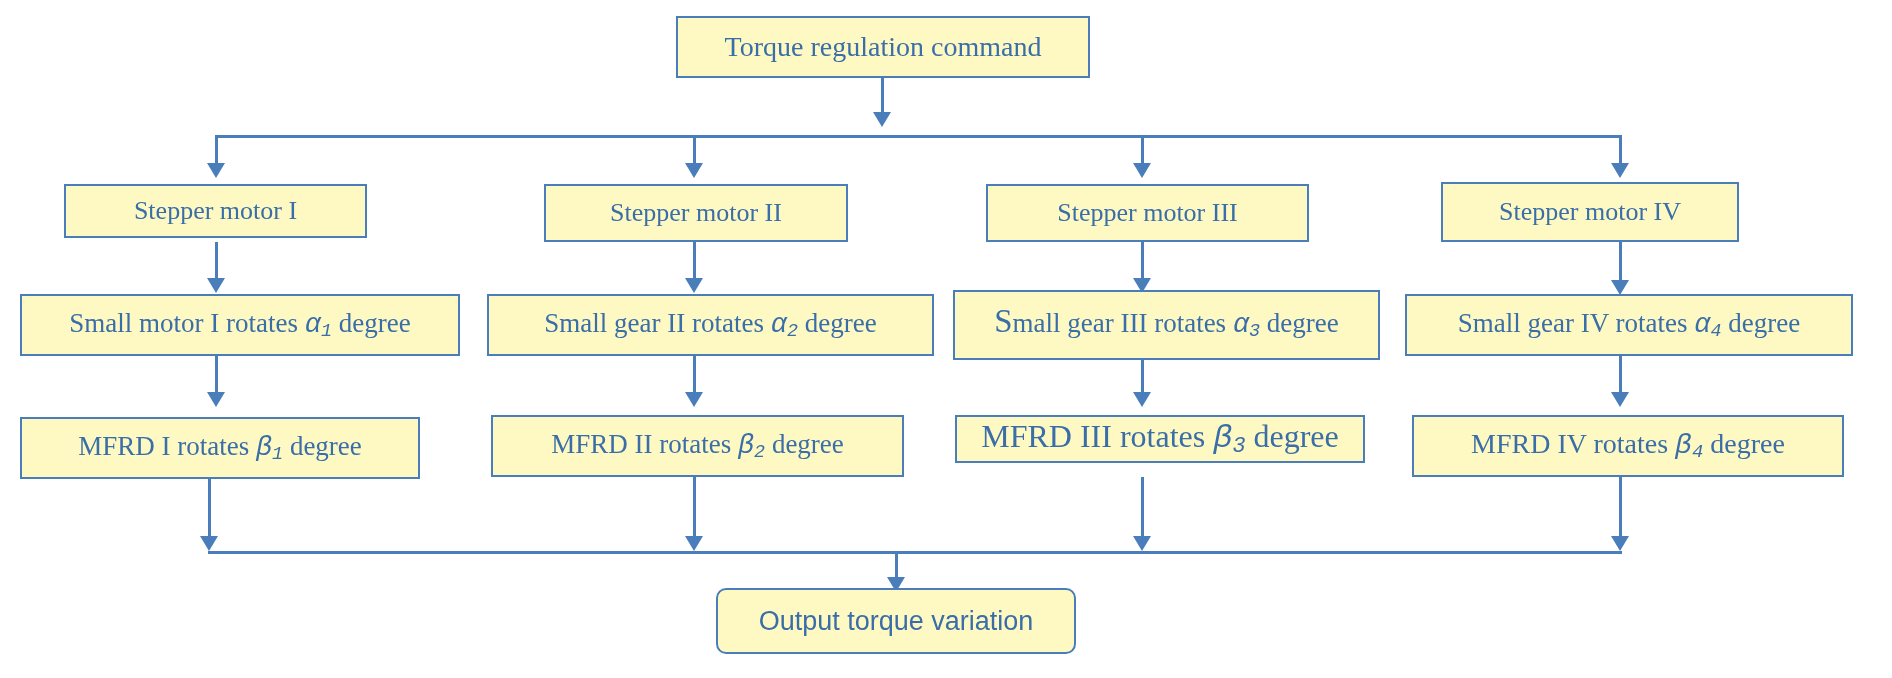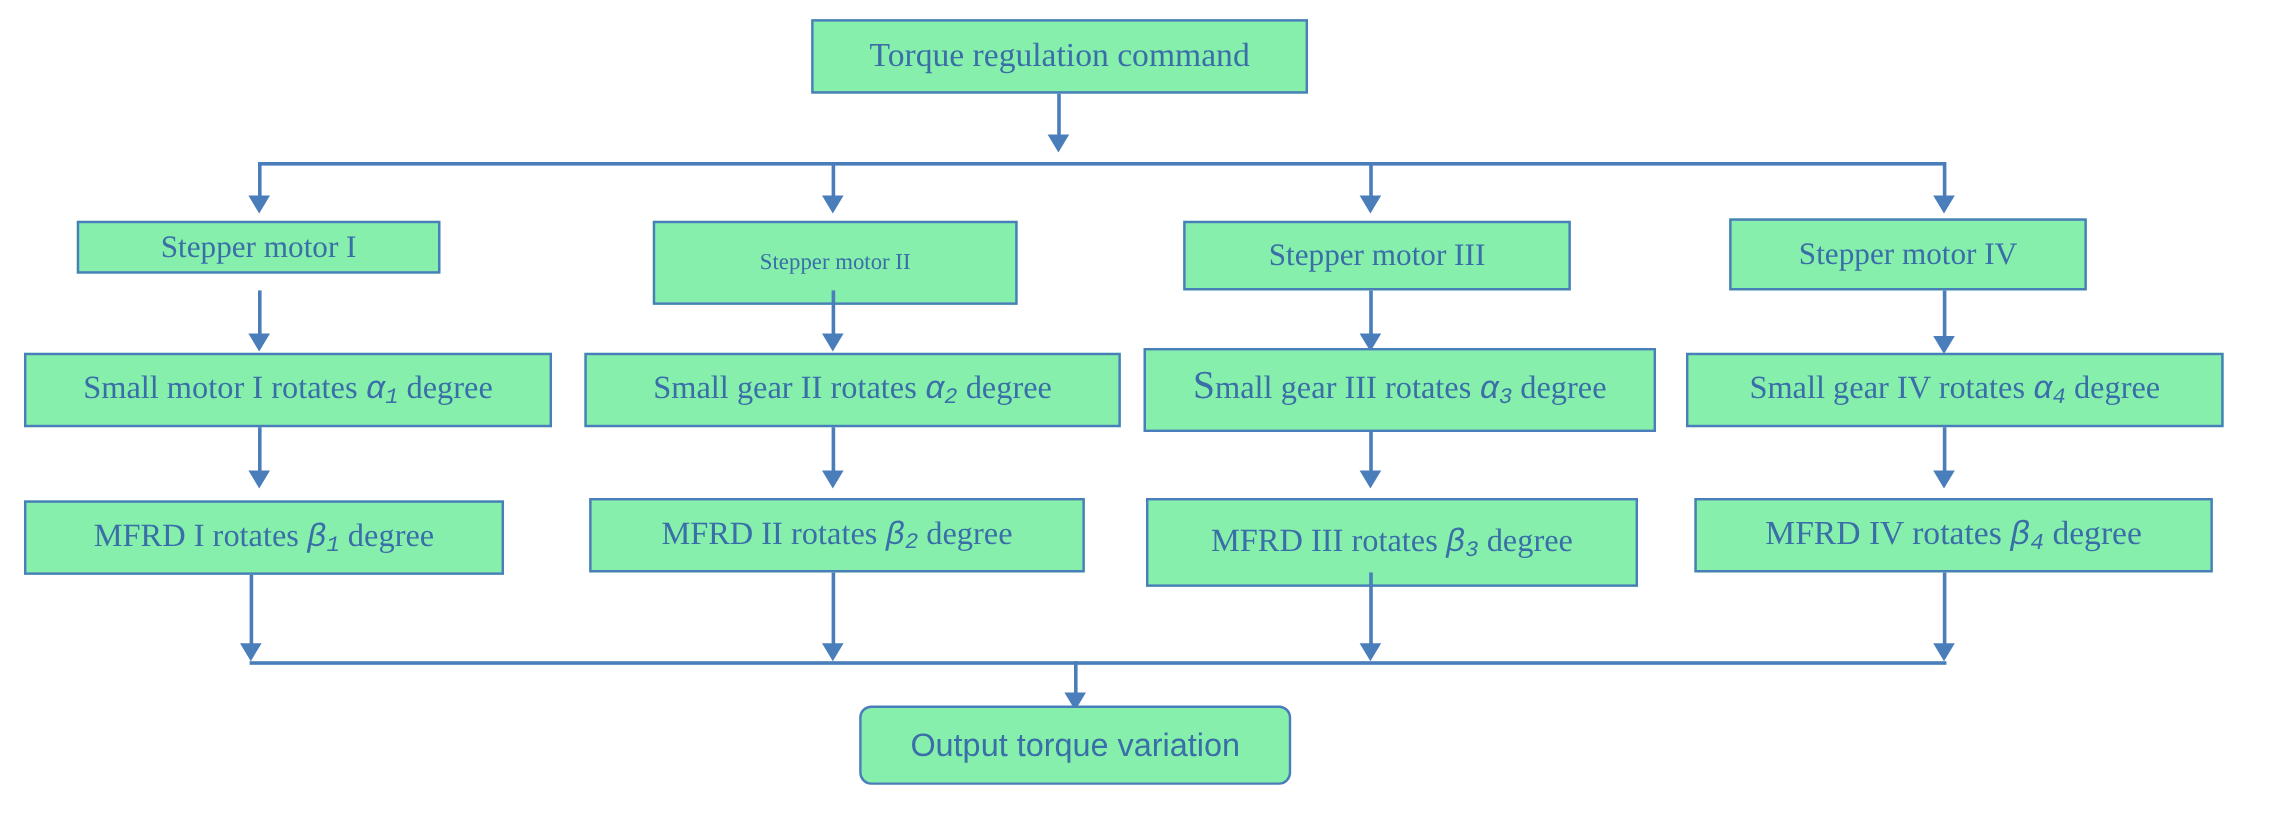--- a/index.html
+++ b/index.html
@@ -12,21 +12,21 @@
     width: 1892px;
     height: 678px;
     background: #ffffff;
     overflow: hidden;
     font-family: "Liberation Serif", "DejaVu Serif", serif;
   }
   .node {
     position: absolute;
     box-sizing: border-box;
     border: 2.5px solid #4a7ebb;
-    background: #86efac;
+    background: #fef9c3;
     color: #3a6ea8;
     display: flex;
     align-items: center;
     justify-content: center;
     text-align: center;
     line-height: 1.05;
     white-space: nowrap;
   }
   .node .lbl { display: inline-block; }
   .serif { font-family: "Liberation Serif", "DejaVu Serif", serif; }
@@ -76,21 +76,21 @@
 
   <div class="vline" style="left:693px; top:135px; height:32px;"></div>
   <div class="arrowhead" style="left:685px; top:163px;"></div>
 
   <div class="vline" style="left:1141px; top:135px; height:32px;"></div>
   <div class="arrowhead" style="left:1133px; top:163px;"></div>
 
   <div class="vline" style="left:1619px; top:135px; height:32px;"></div>
   <div class="arrowhead" style="left:1611px; top:163px;"></div>
 
-  <div class="node serif" style="left:64px; top:184px; width:303px; height:44px; font-size:26px;">
+  <div class="node serif" style="left:64px; top:184px; width:303px; height:54px; font-size:26px;">
     <span class="lbl">Stepper motor I</span>
   </div>
   <div class="vline" style="left:215px; top:242px; height:38px;"></div>
   <div class="arrowhead" style="left:207px; top:278px;"></div>
 
   <div class="node serif" style="left:20px; top:294px; width:440px; height:62px; font-size:27px;">
     <span class="lbl">
       <span>Small motor I rotates </span><span class="var"><span>α</span><sub>1</sub></span><span> degree</span>
     </span>
   </div>
@@ -98,21 +98,21 @@
   <div class="arrowhead" style="left:207px; top:392px;"></div>
 
   <div class="node serif" style="left:20px; top:417px; width:400px; height:62px; font-size:27px;">
     <span class="lbl">
       <span>MFRD I rotates </span><span class="var"><span>β</span><sub>1</sub></span><span> degree</span>
     </span>
   </div>
   <div class="vline" style="left:208px; top:479px; height:58px;"></div>
   <div class="arrowhead" style="left:200px; top:536px;"></div>
 
-  <div class="node serif" style="left:544px; top:184px; width:304px; height:70px; font-size:19px;">
+  <div class="node serif" style="left:544px; top:184px; width:304px; height:58px; font-size:26px;">
     <span class="lbl">Stepper motor II</span>
   </div>
   <div class="vline" style="left:693px; top:242px; height:38px;"></div>
   <div class="arrowhead" style="left:685px; top:278px;"></div>
 
   <div class="node serif" style="left:487px; top:294px; width:447px; height:62px; font-size:27px;">
     <span class="lbl">
       <span>Small gear II rotates </span><span class="var"><span>α</span><sub>2</sub></span><span> degree</span>
     </span>
   </div>
@@ -134,21 +134,21 @@
   <div class="arrowhead" style="left:1133px; top:278px;"></div>
 
   <div class="node serif" style="left:953px; top:290px; width:427px; height:70px; font-size:27px;">
     <span class="lbl">
       <span class="bigcap">S</span><span>mall gear III rotates </span><span class="var"><span>α</span><sub>3</sub></span><span> degree</span>
     </span>
   </div>
   <div class="vline" style="left:1141px; top:360px; height:34px;"></div>
   <div class="arrowhead" style="left:1133px; top:392px;"></div>
 
-  <div class="node serif" style="left:955px; top:415px; width:410px; height:74px; font-size:27px;text-align:center;">
+  <div class="node serif" style="left:955px; top:415px; width:410px; height:48px; font-size:32px;text-align:center;">
     <span class="lbl">
       <span>MFRD III rotates </span><span class="var"><span>β</span><sub>3</sub></span><span> degree</span>
     </span>
   </div>
   <div class="vline" style="left:1141px; top:477px; height:60px;"></div>
   <div class="arrowhead" style="left:1133px; top:536px;"></div>
 
   <div class="node serif" style="left:1441px; top:182px; width:298px; height:60px; font-size:26px;">
     <span class="lbl">Stepper motor IV</span>
   </div>

